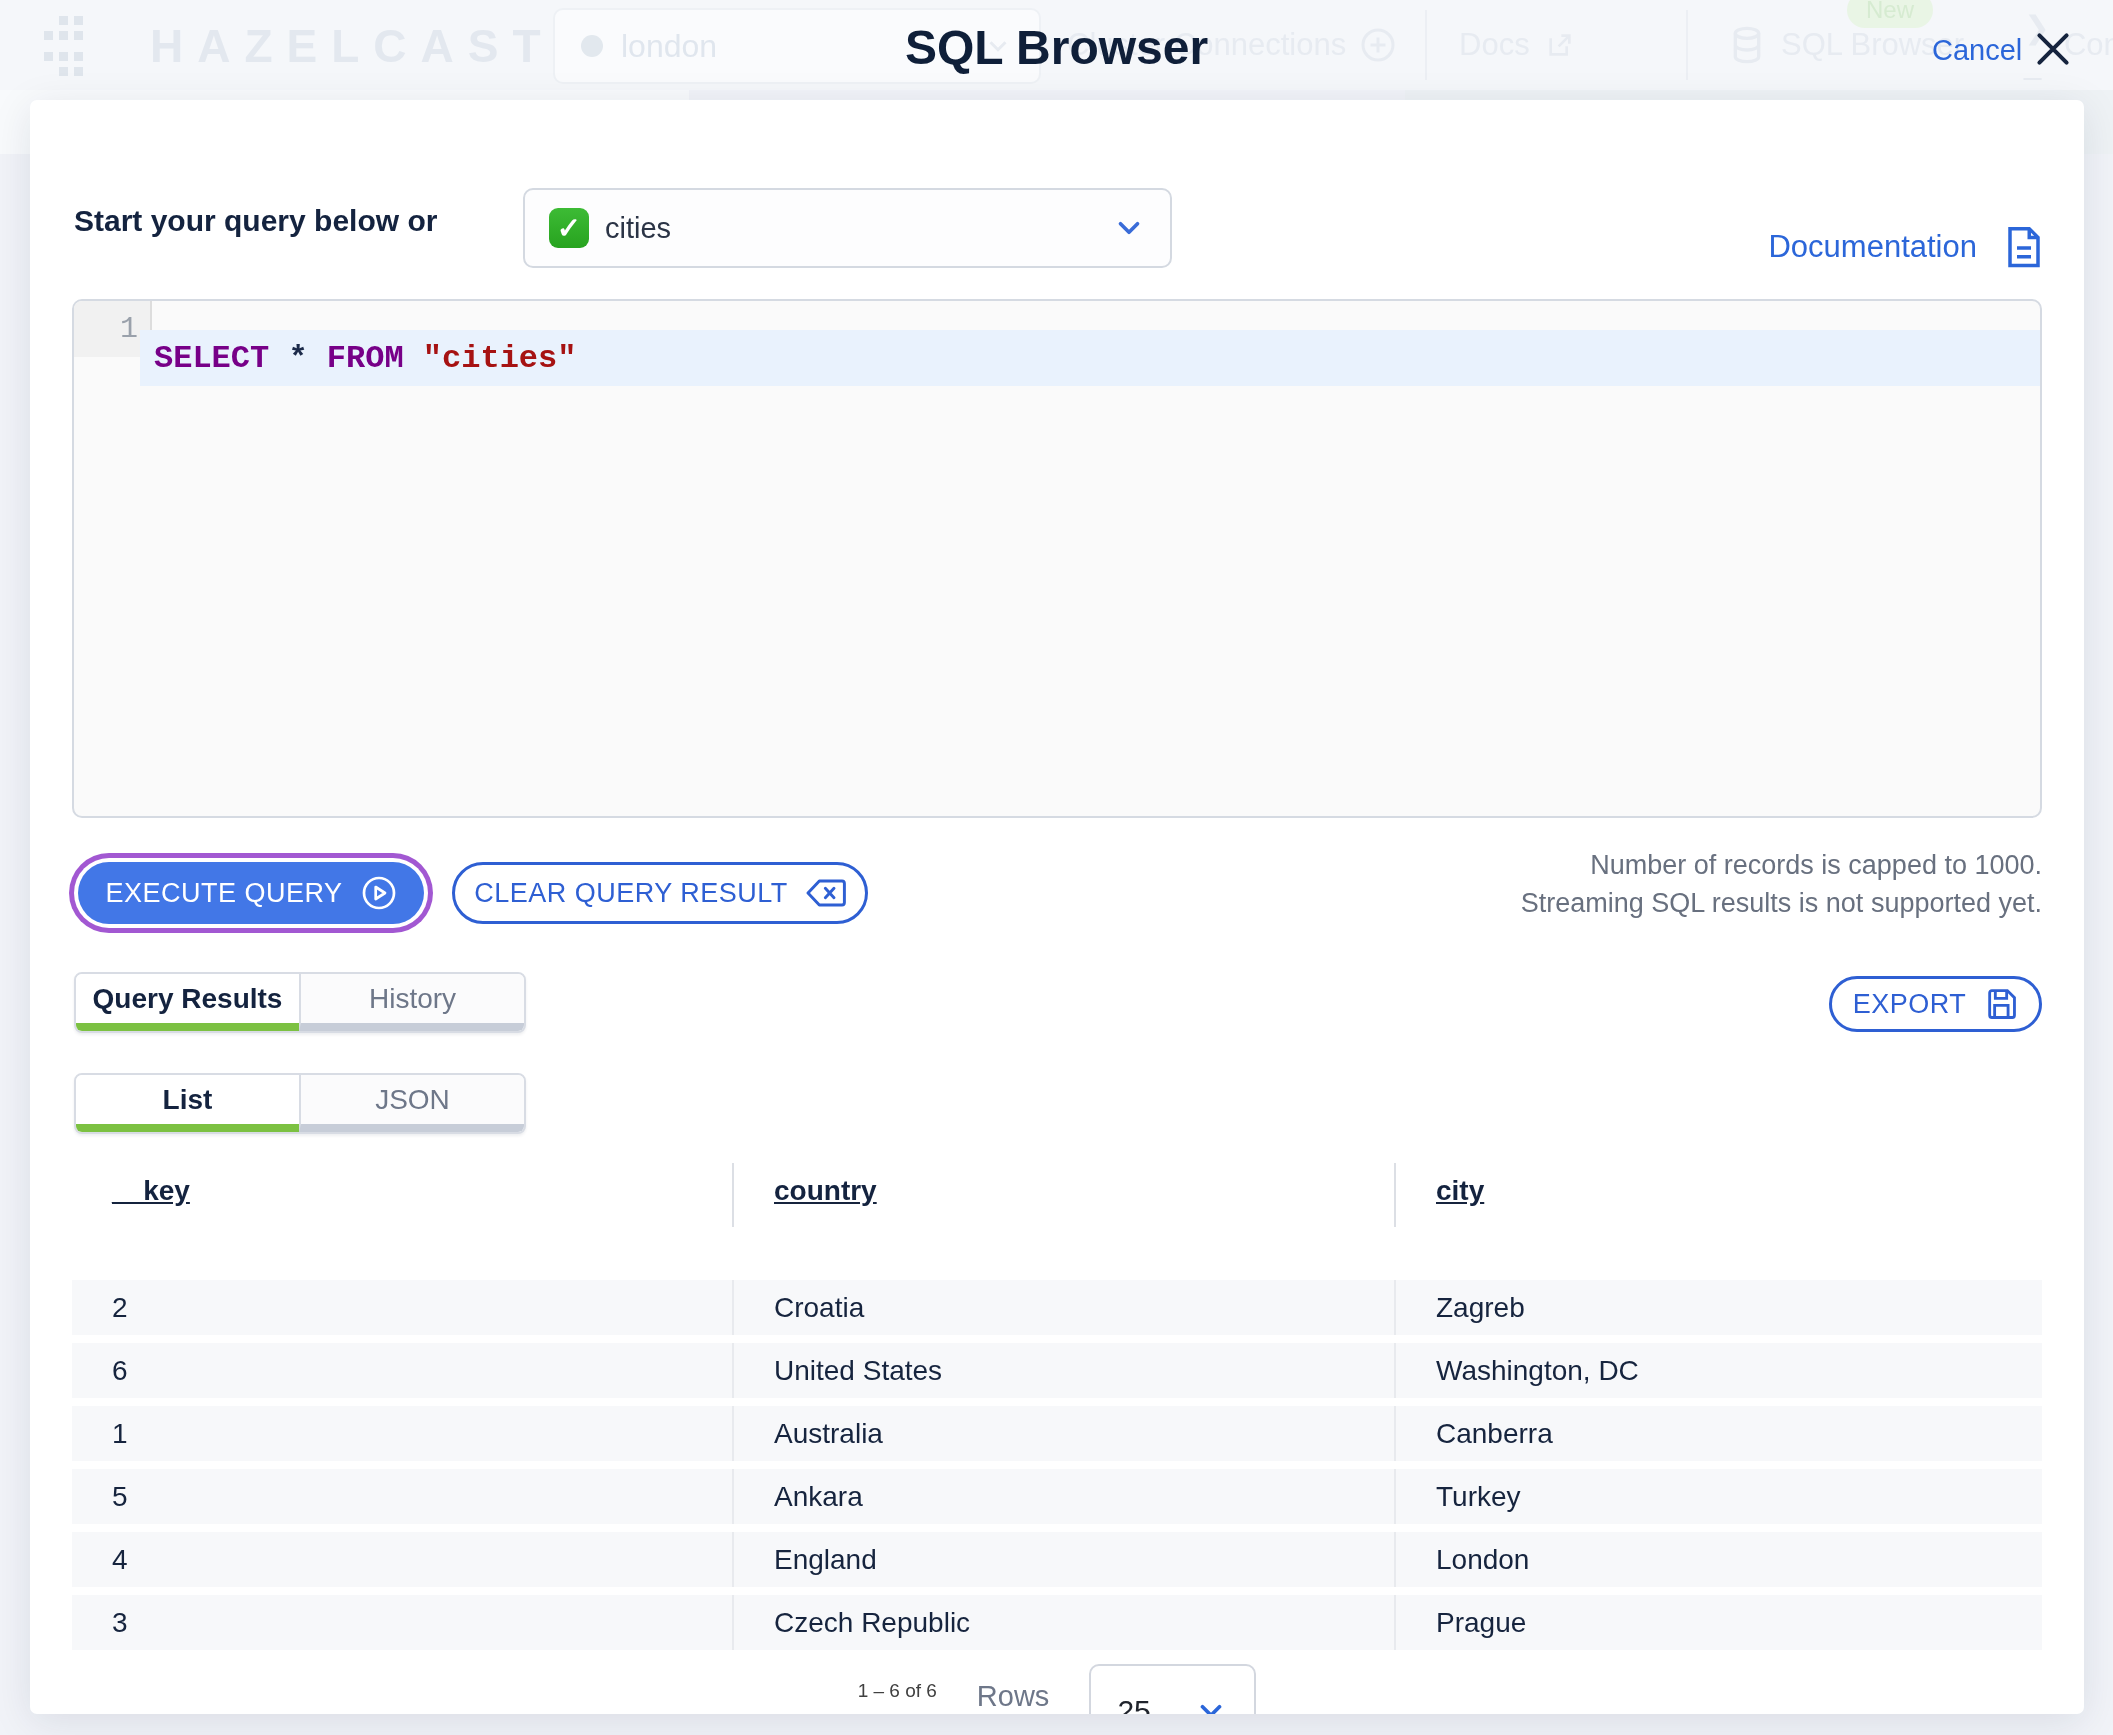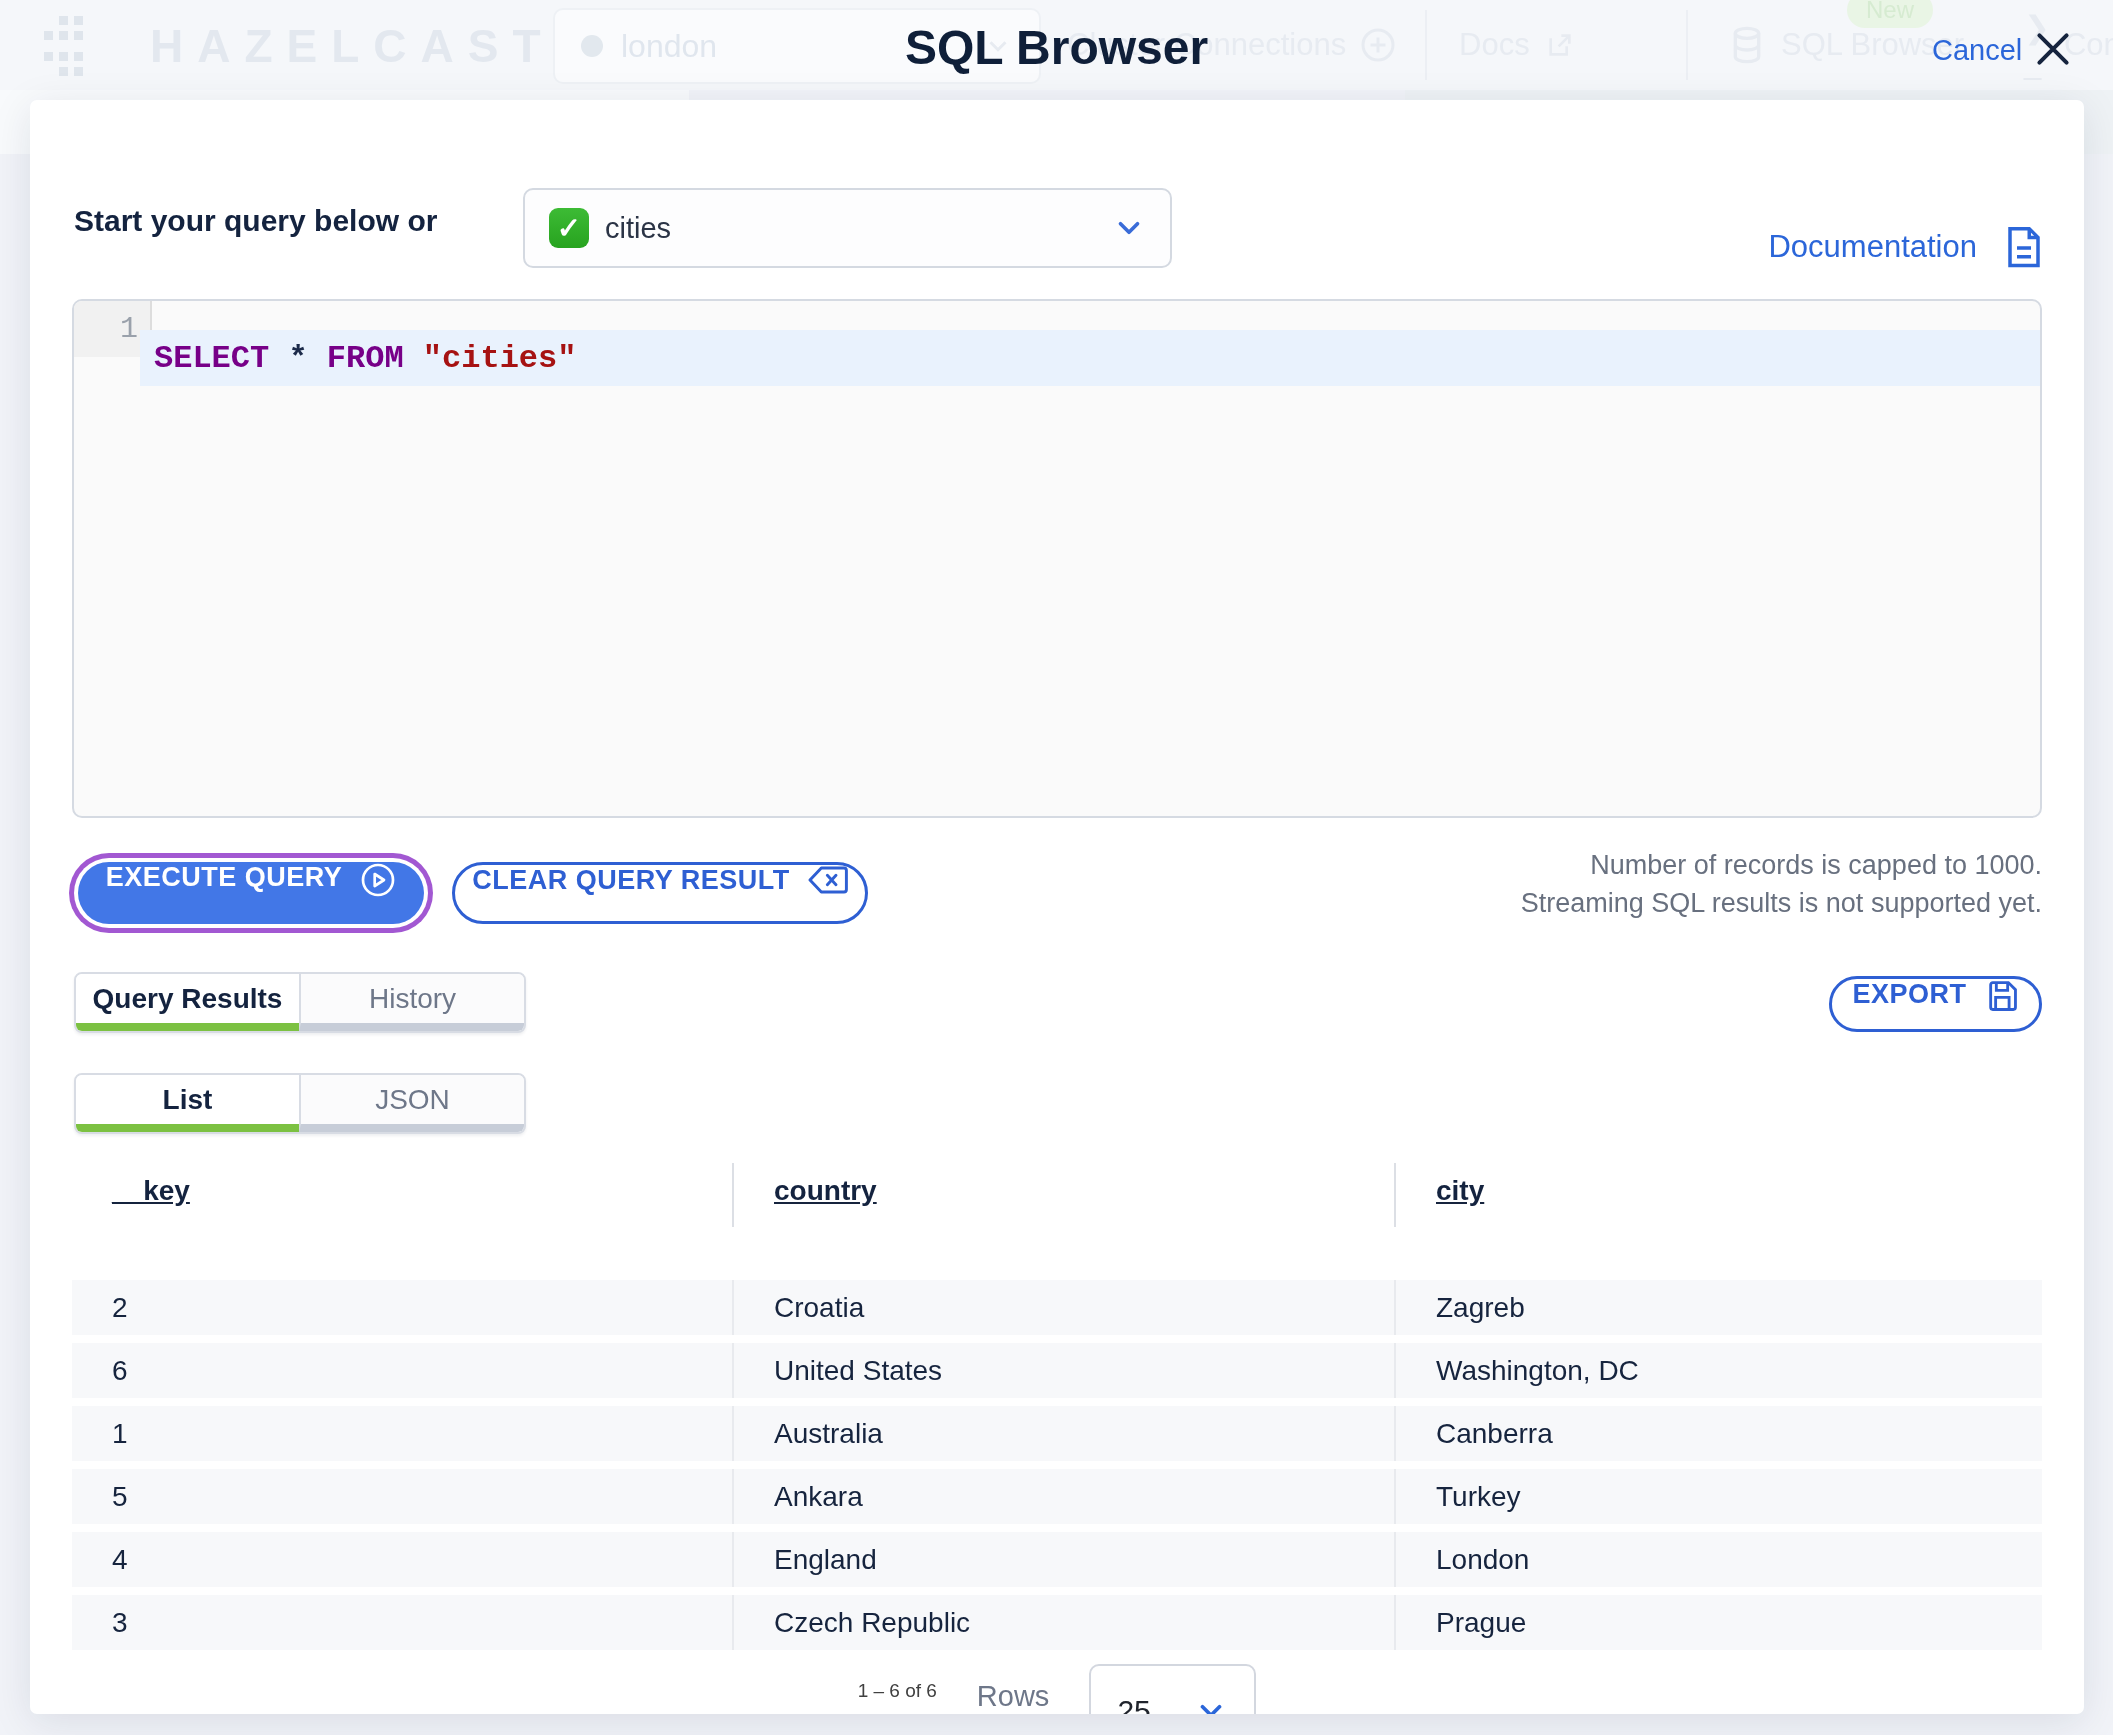--- a/index.html
+++ b/index.html
@@ -56,22 +56,22 @@
     display:flex;align-items:center;justify-content:flex-end;padding-right:12px;
     font-family:"Liberation Mono",monospace;font-size:30px;color:#9aa1ab;}
   .codeline{position:absolute;left:66px;right:0;top:0;height:56px;background:#e9f2fd;
     display:flex;align-items:center;padding-left:14px;
     font-family:"Liberation Mono",monospace;font-size:32px;font-weight:600;white-space:pre;margin-top:29px;}
   .tok-kw{color:#770088;}
   .tok-op{color:#1c2b4a;}
   .tok-str{color:#a61212;}
 
   
-  .btn{display:flex;justify-content:center;gap:18px;border-radius:994px;cursor:pointer;
-    font-size:27px;letter-spacing:0.5px;box-sizing:border-box;font-weight:bold;}
+  .btn{display:flex;align-items:center;justify-content:center;gap:18px;border-radius:994px;cursor:pointer;
+    font-size:27px;letter-spacing:0.5px;box-sizing:border-box;}
   .btn-exec{position:absolute;left:48px;top:762px;width:346px;height:62px;background:#4277e7;color:#ffffff;
     box-shadow:0 0 0 4px #ffffff,0 0 0 9px #a258d2;}
   .btn-clear{position:absolute;left:422px;top:762px;width:416px;height:62px;background:#ffffff;
     border:3px solid #2e5fd3;color:#2e5fd3;}
   .notes{position:absolute;right:42px;top:746px;text-align:right;font-size:27px;line-height:38px;color:#68707f;}
 
   
   .tabgroup{position:absolute;display:flex;border:2px solid #d8dce4;border-radius:8px;overflow:hidden;
     background:#fbfbfc;box-shadow:0 2px 3px rgba(20,30,60,.07);}
   .tab{width:223px;height:49px;display:flex;align-items:center;justify-content:center;

